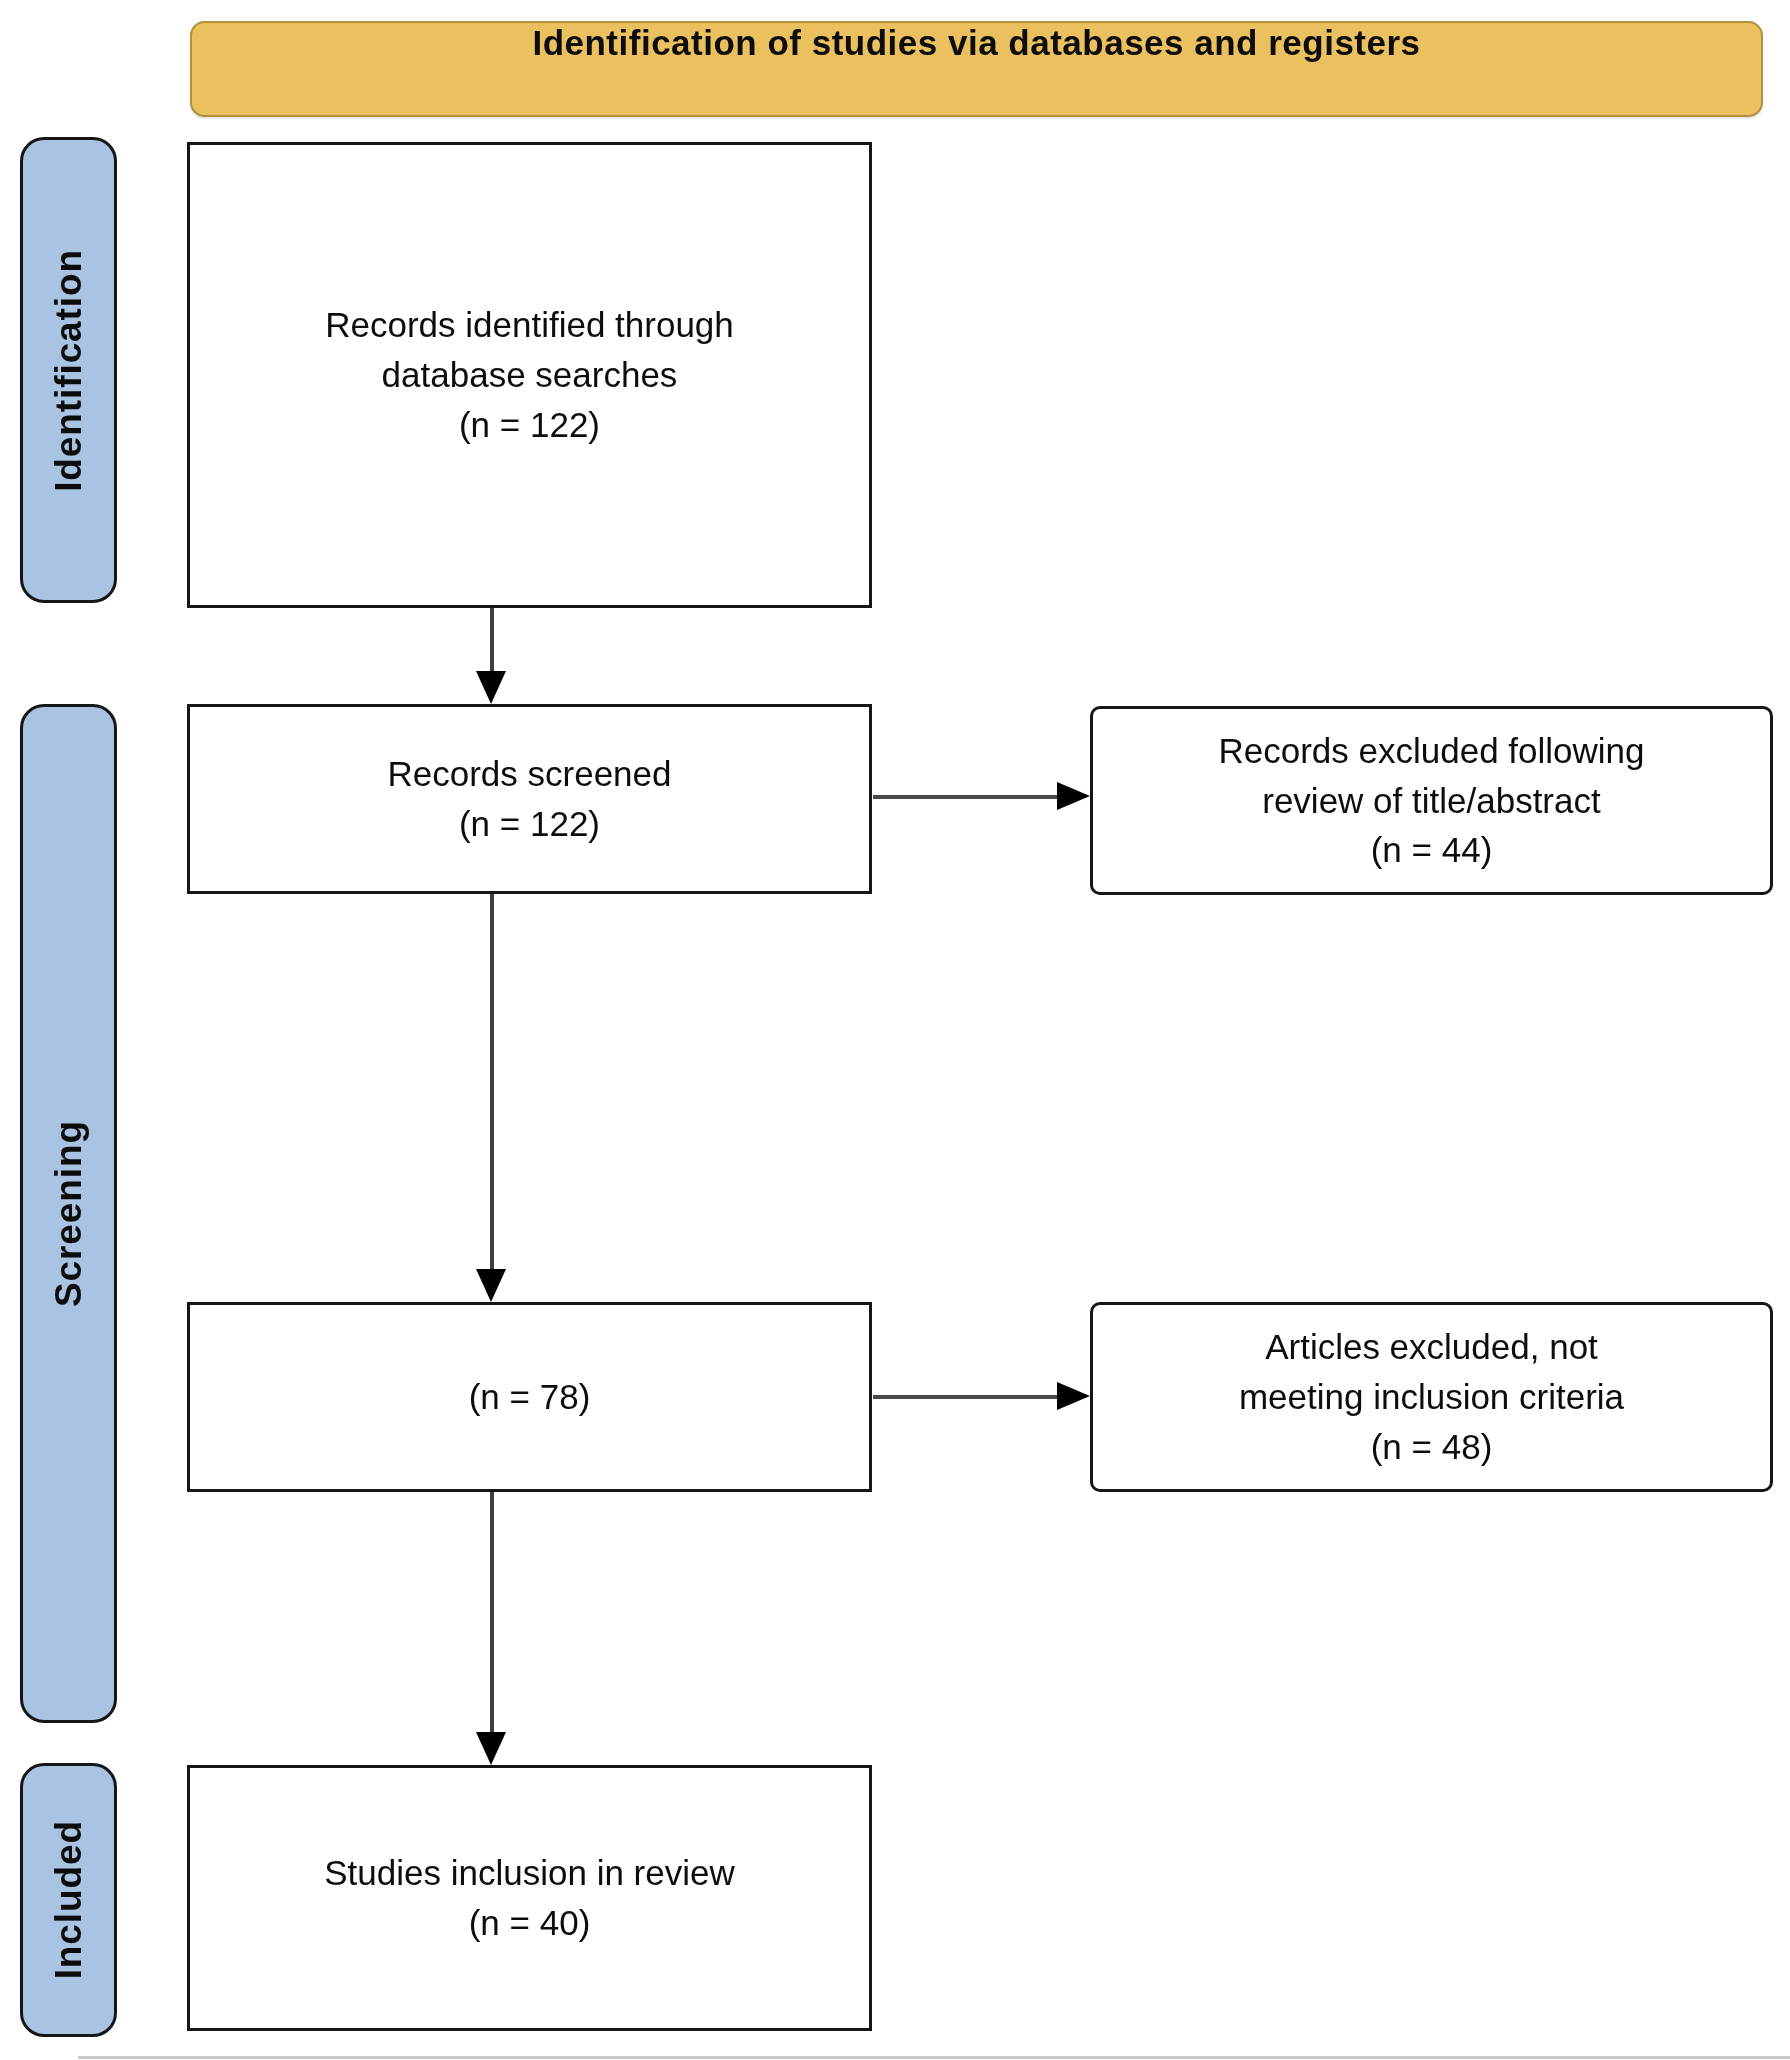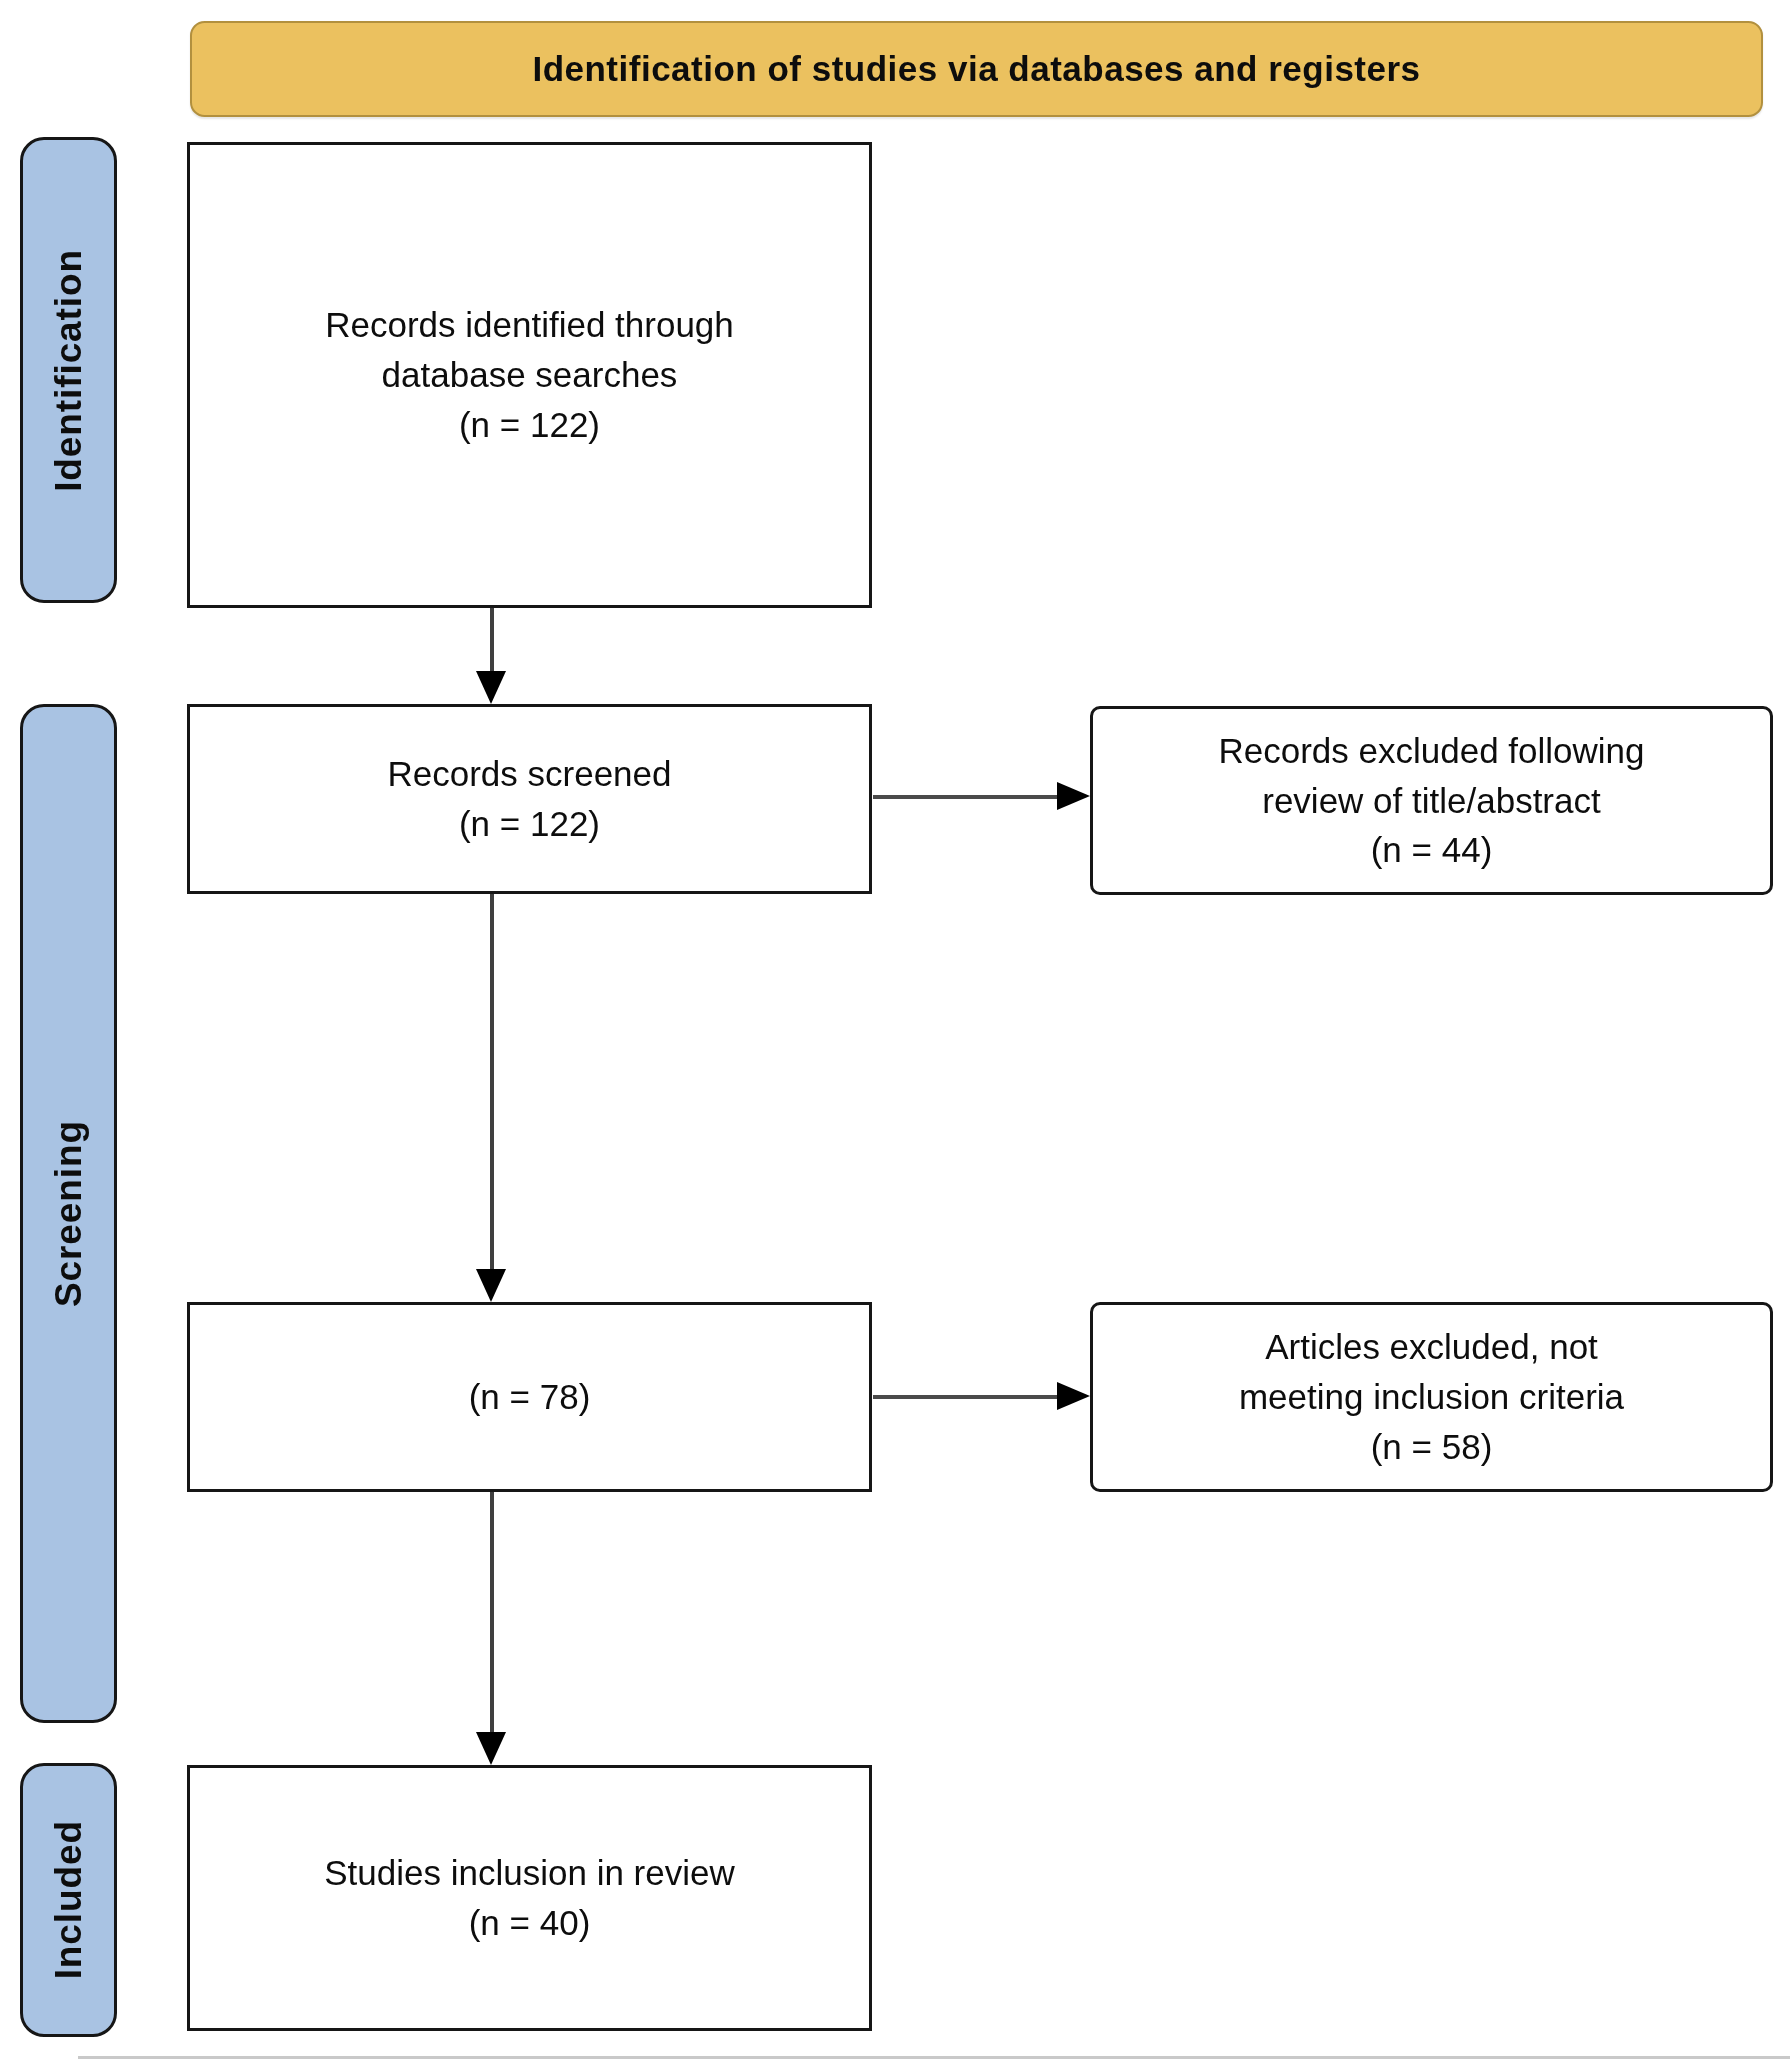--- a/index.html
+++ b/index.html
@@ -16,21 +16,21 @@
 
   
   .banner {
     position: absolute;
     left: 190px; top: 21px;
     width: 1573px; height: 96px;
     background: #EBC15F;
     border: 2.7px solid #B2903E;
     border-radius: 14.6px;
     box-sizing: border-box;
-    display: flex; align-items: center; justify-content: center;
+    display: flex; align-items: flex-start; justify-content: center;
     box-shadow: 0 1.8px 1.8px rgba(0,0,0,0.10);
   }
   .banner .banner-text {
     font-size: 35px; font-weight: bold; color: #0d0d0d;
     text-align: center; letter-spacing: 0.5px;
   }
 
   
   .stage-tab {
     position: absolute;
@@ -147,21 +147,21 @@
 
   <div id="box-excluded-title" class="flow-box side-col">
     <div class="box-label">Records excluded following
 review of title/abstract</div>
     <div class="box-count">(n = 44)</div>
   </div>
 
   <div id="box-excluded-criteria" class="flow-box side-col">
     <div class="box-label">Articles excluded, not
 meeting inclusion criteria</div>
-    <div class="box-count">(n = 58)</div>
+    <div class="box-count">(n = 48)</div>
   </div>
 
   <div class="vline" style="left:490px; top:608px; height:66px;"></div>
   <div class="head-down" style="left:476px; top:671px;"></div>
 
   <div class="vline" style="left:490px; top:894px; height:378px;"></div>
   <div class="head-down" style="left:476px; top:1269px;"></div>
 
   <div class="vline" style="left:490px; top:1492px; height:243px;"></div>
   <div class="head-down" style="left:476px; top:1732px;"></div>

